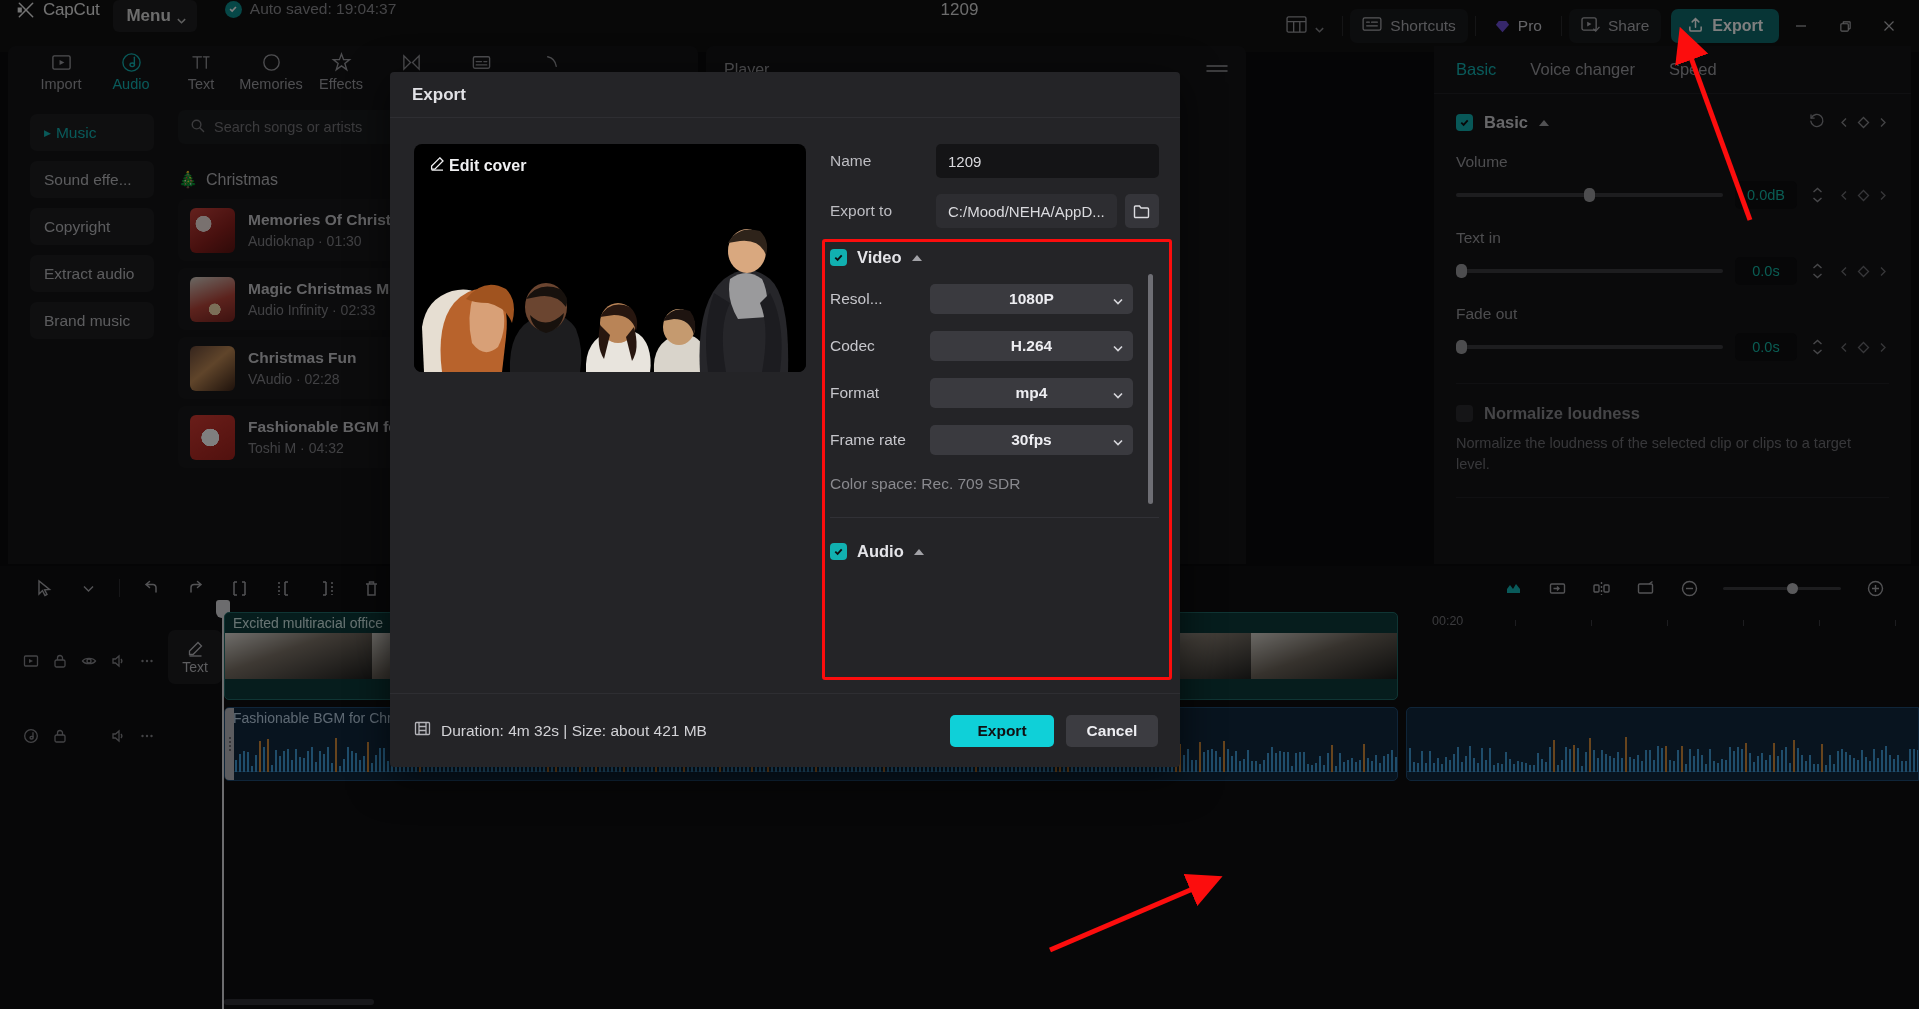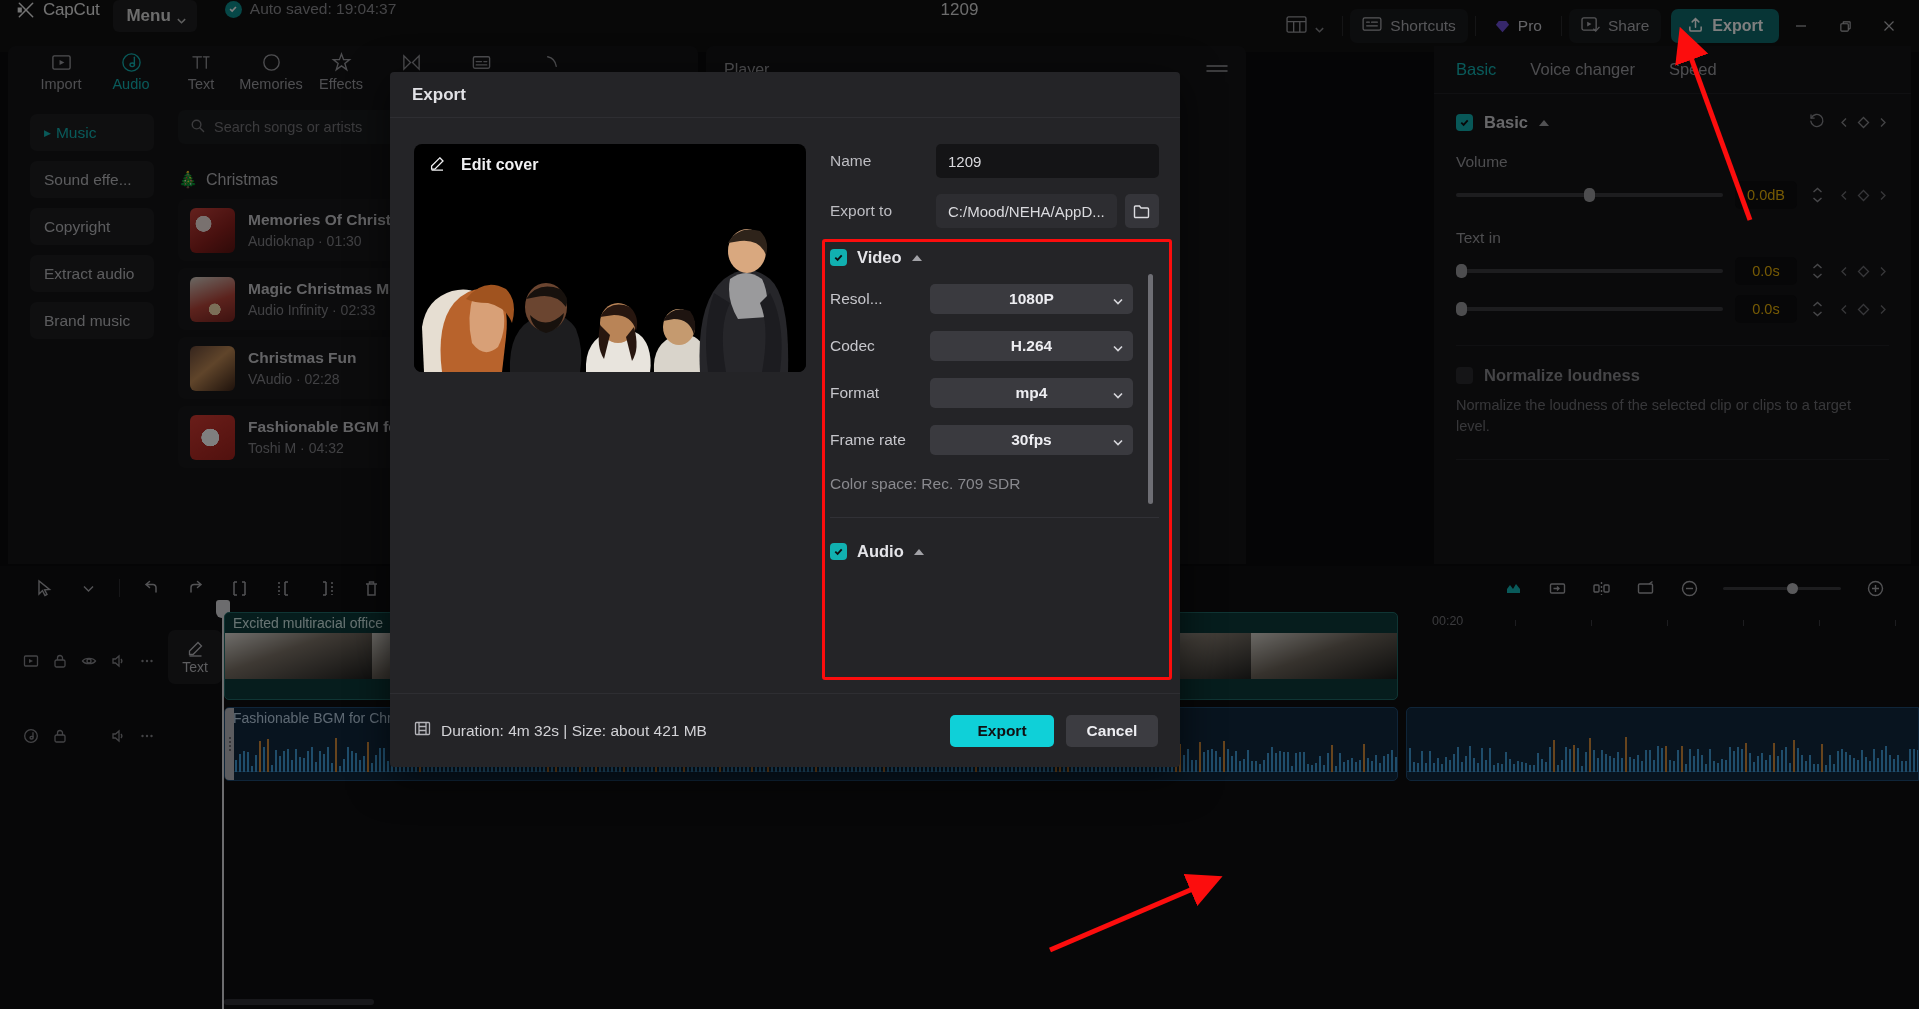--- a/index.html
+++ b/index.html
@@ -133,21 +133,21 @@
   .kf-group { display: flex; align-items: center; gap: 6px; }
   .kf-group svg { width: 13px; height: 13px; }
   .kf-diamond { width: 13px; height: 13px; }
 
   .ctrl-label { margin-top: 20px; font-size: 15.5px; color: #9a9a9f; }
   .ctrl-row { margin-top: 10px; display: flex; align-items: center; gap: 12px; }
   .slider { position: relative; height: 4px; border-radius: 2px; background: #3a3a3f; flex: 1; }
   .slider .knob { position: absolute; top: -5px; width: 11px; height: 14px; border-radius: 5px; background: #9b9b9f; }
   .numbox { width: 62px; height: 28px; border-radius: 5px; background: #0e0e10;
     display: flex; align-items: center; justify-content: center;
-    font-size: 14.5px; color: #eab308; flex: none; }
+    font-size: 14.5px; color: #14b8a6; flex: none; }
   .stepper { width: 17px; display: flex; flex-direction: column; align-items: center; gap: 2px; color:#8e8e93;}
   .stepper svg { width: 11px; height: 7px; }
   .rp-divider { margin-top: 22px; height: 1px; background: #202024; }
   .norm-desc { margin-top: 10px; font-size: 14.5px; color: #6f6f74; line-height: 1.45; max-width: 400px; }
 
   
   .timeline { position: absolute; left: 0; top: 566px; width: 1919px; height: 443px; background: #0e0e10; }
   .tl-toolbar { height: 44px; display: flex; align-items: center; gap: 0px; padding-left: 22px; }
   .tl-tool { width: 44px; height: 44px; display: flex; align-items: center; justify-content: center; color: #a6a6ab; }
   .tl-tool svg { width: 19px; height: 19px; }
@@ -197,22 +197,22 @@
   .dialog {
     position: absolute; left: 390px; top: 72px; width: 790px; height: 695px;
     background: #242427; border-radius: 4px; box-shadow: 0 10px 40px rgba(0,0,0,.6);
     display: flex; flex-direction: column;
   }
   .dlg-head { height: 46px; display: flex; align-items: center; padding-left: 22px;
     font-size: 17px; font-weight: 700; color: #e2e2e6; border-bottom: 1px solid #2e2e32; }
   .dlg-body { flex: 1; display: flex; padding: 26px 22px 0 24px; gap: 24px; }
   .cover-box { width: 392px; height: 228px; background: #000; border-radius: 8px;
     position: relative; overflow: hidden; flex: none; }
-  .edit-cover { position: absolute; left: 16px; top: 12px; display: flex; align-items: flex-start;
-    gap: 16px; font-size: 16px; font-weight: 700; color: #f0f0f2; z-index: 3; }
+  .edit-cover { position: absolute; left: 16px; top: 12px; display: flex; align-items: center;
+    gap: 4px; font-size: 16px; font-weight: 700; color: #f0f0f2; z-index: 3; }
   .edit-cover svg { width: 15px; height: 15px; }
   .cover-photo { position: absolute; left: 0; right: 0; bottom: 0; height: 165px; }
 
   .form { flex: 1; display: flex; flex-direction: column; }
   .frow { display: flex; align-items: center; height: 34px; margin-bottom: 16px; }
   .flabel { width: 106px; font-size: 15.5px; color: #bdbdc2; }
   .finput { flex: 1; height: 34px; border-radius: 5px; background: #141416;
     display: flex; align-items: center; padding: 0 12px; font-size: 15px; color: #dadade; }
   .fpath { flex: 1; height: 34px; border-radius: 5px; background: #2d2d31;
     display: flex; align-items: center; padding: 0 12px; font-size: 15px; color: #dadade; }
@@ -593,20 +593,21 @@
             </svg>
           <svg class="kf-diamond" viewBox="0 0 13 13" fill="none" stroke="currentColor" stroke-width="1.3">
               <path d="M6.5 1.5 L11.5 6.5 L6.5 11.5 L1.5 6.5 Z"></path>
             </svg>
           <svg viewBox="0 0 13 13" fill="none" stroke="currentColor" stroke-width="1.3">
               <path d="M5 2.5 L9 6.5 L5 10.5"></path>
             </svg>
         </span>
       </div>
 
+      <div class="ctrl-label">Fade out</div>
       <div class="ctrl-row">
         <div class="slider">
             <div class="knob" style="left:0%"></div>
           </div>
         <div class="numbox">0.0s</div>
         <div class="stepper">
           <svg viewBox="0 0 11 7" fill="none" stroke="currentColor" stroke-width="1.4">
               <path d="M1.5 5 L5.5 1.5 L9.5 5"></path>
             </svg>
           <svg viewBox="0 0 11 7" fill="none" stroke="currentColor" stroke-width="1.4">

